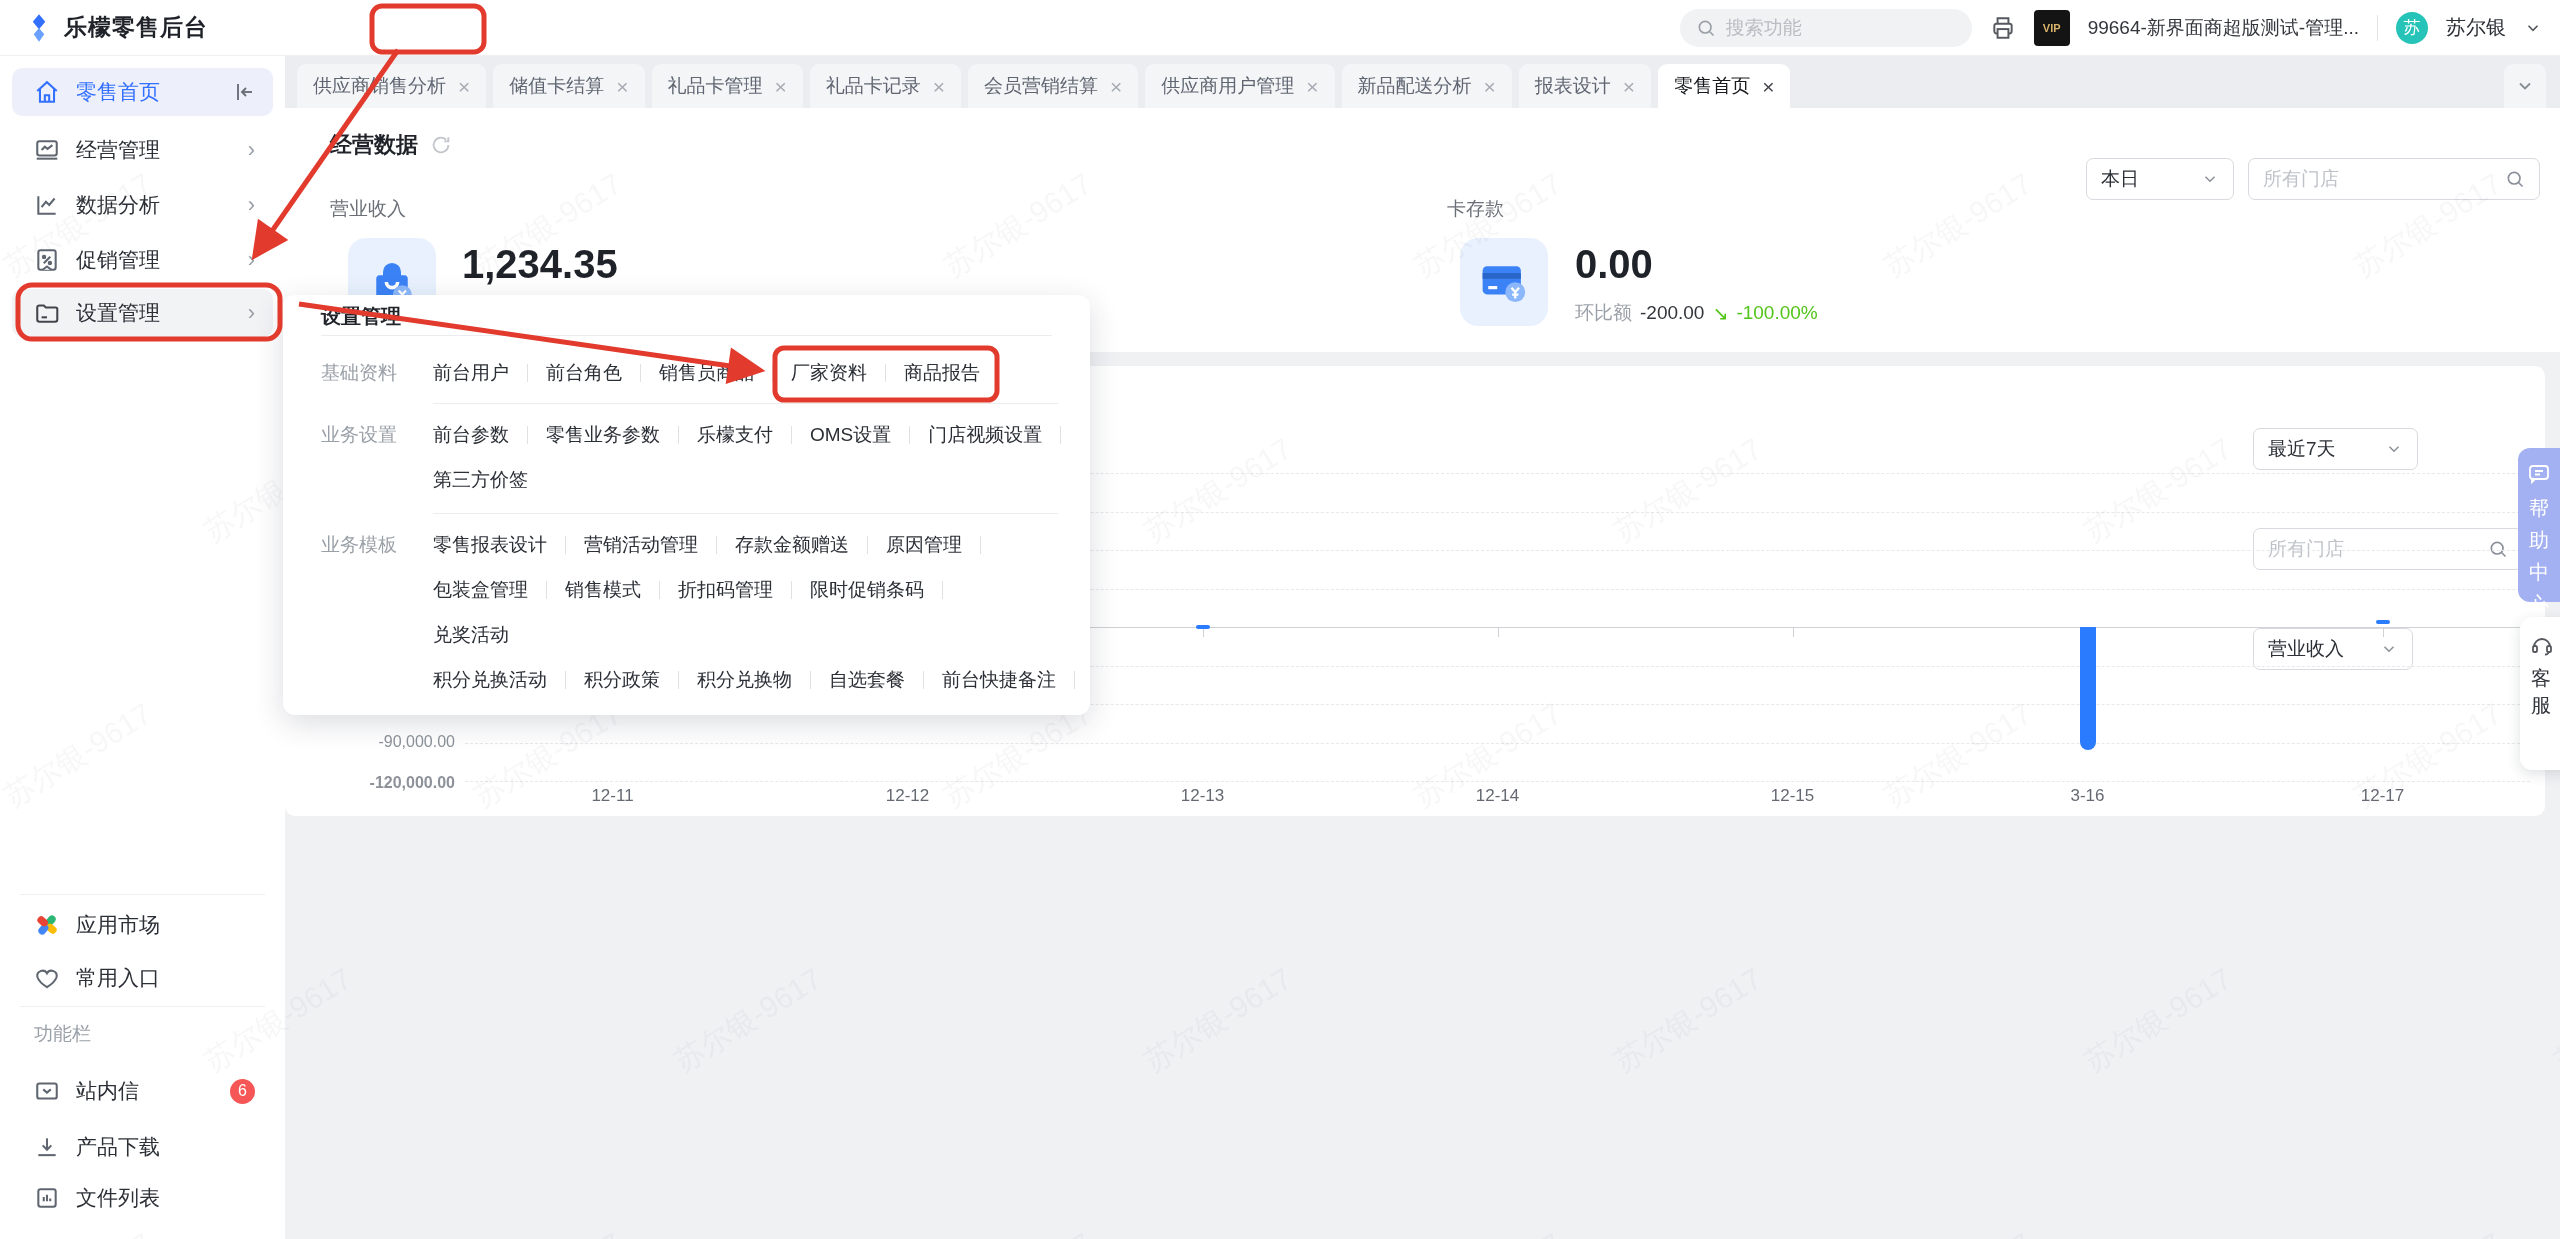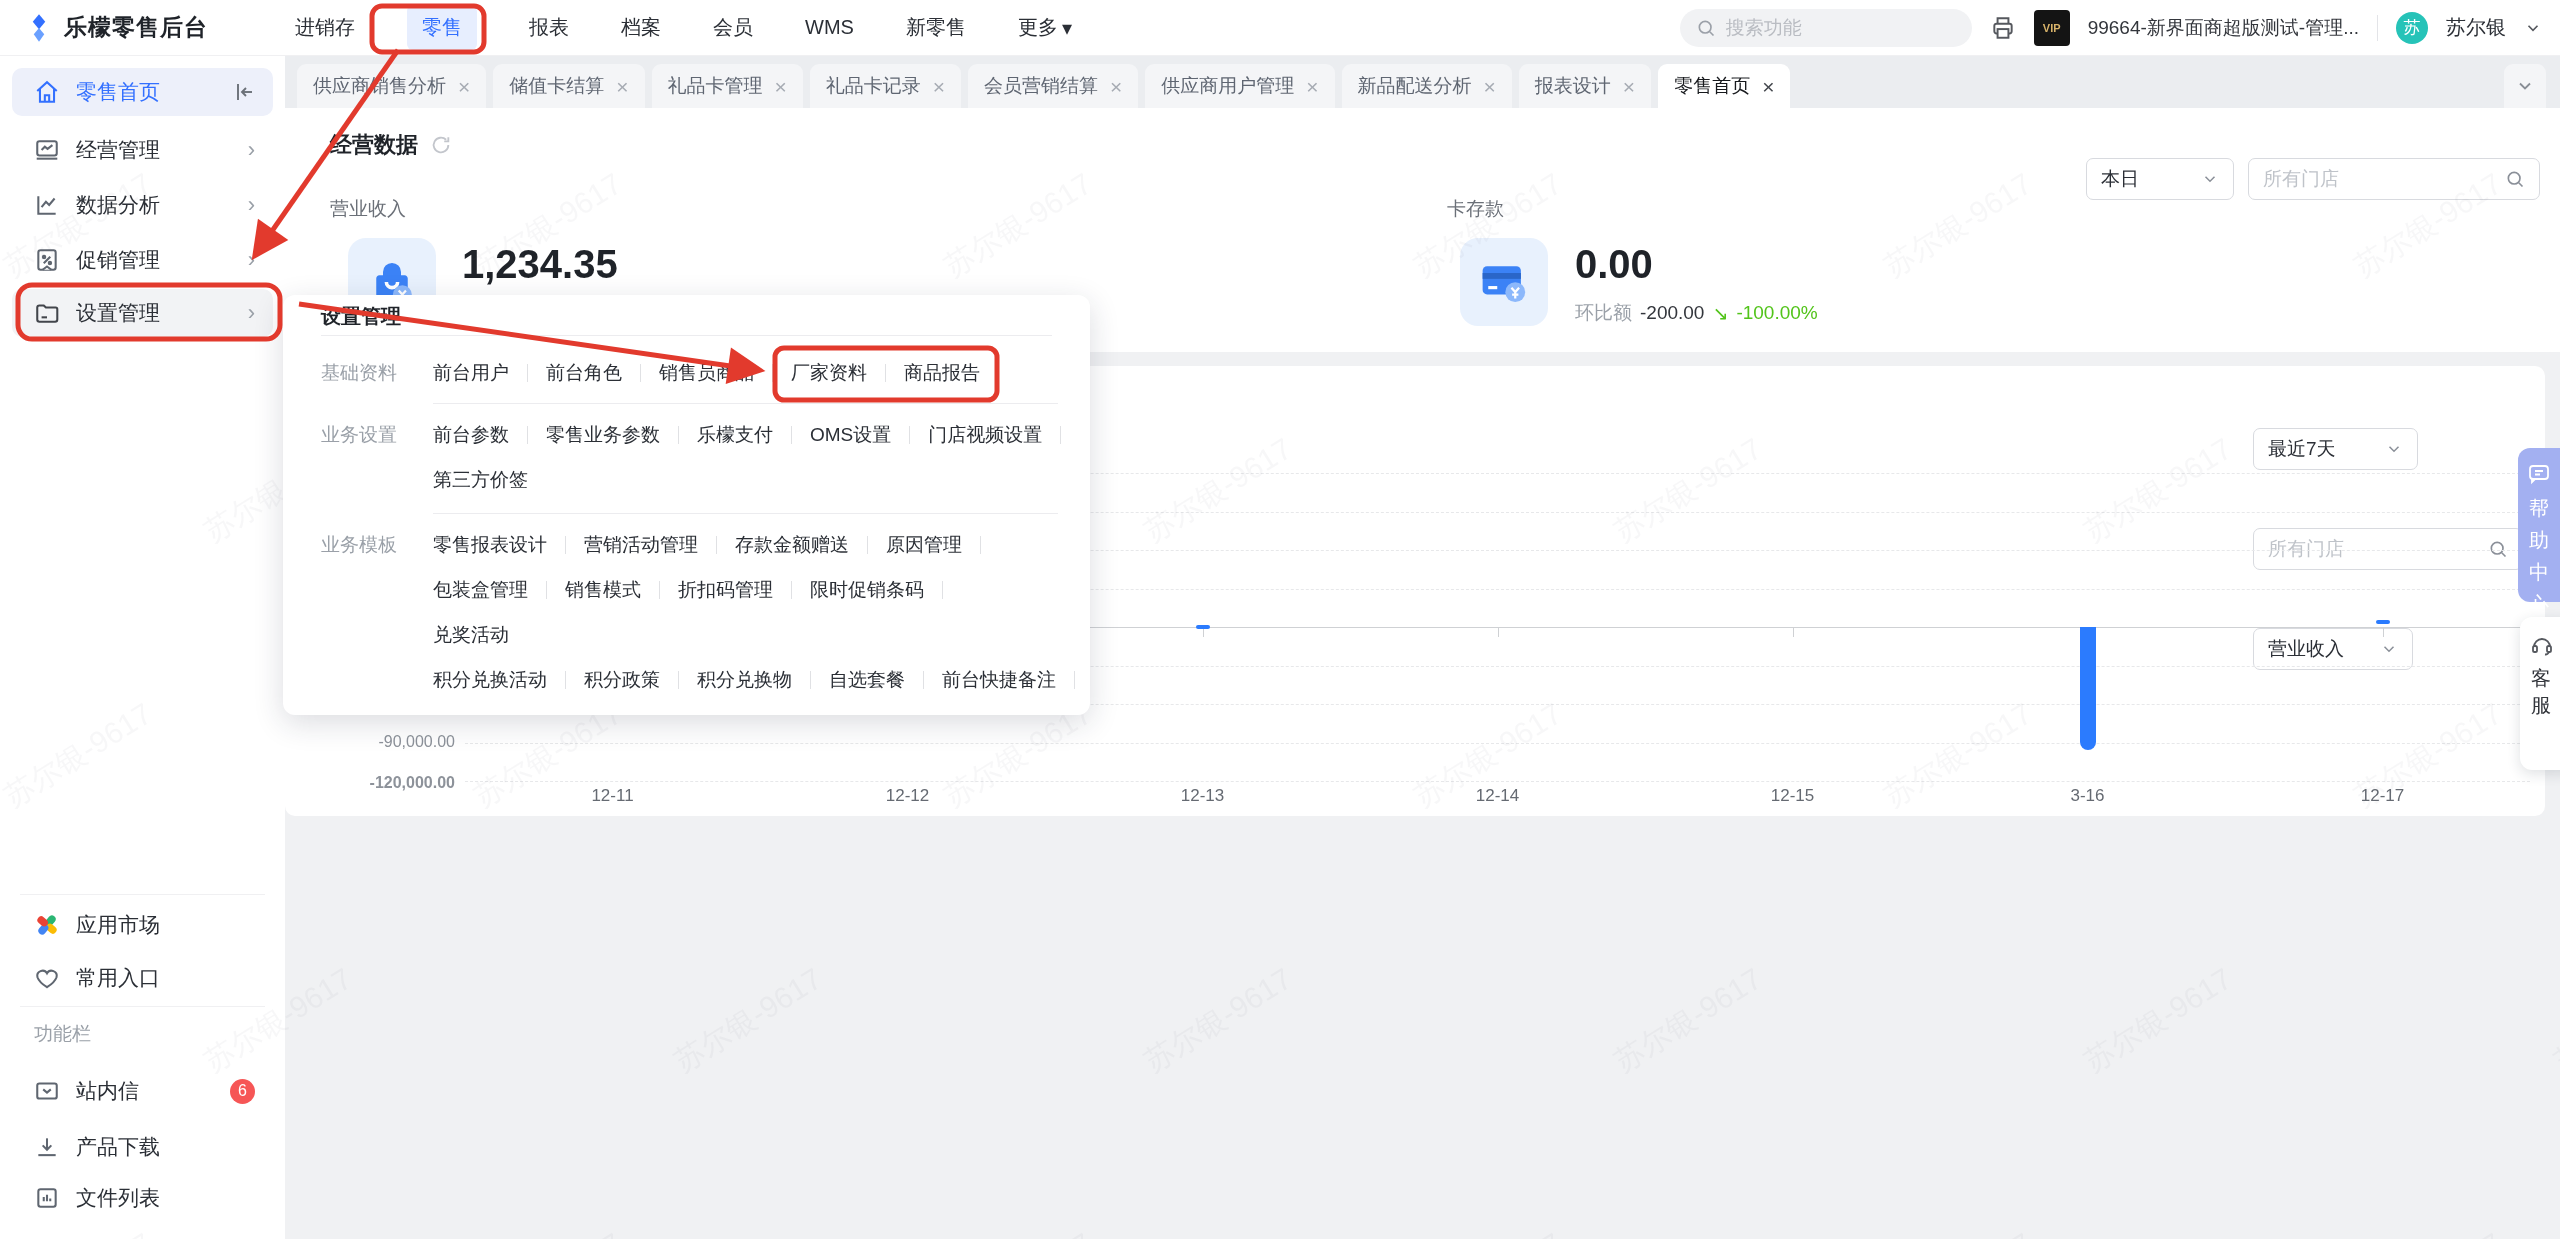--- a/index.html
+++ b/index.html
@@ -116,30 +116,20 @@
 <nav class="navbar">
   <div class="logo">
     <span>
       <svg width="30" height="30" viewBox="0 0 24 24">
           <path d="M12 1l5 6-5 6-5-6z" fill="#3370ff"></path>
           <path d="M12 12l4.2 5L12 23l-4.2-6z" fill="#6aa0ff"></path>
         </svg>
     </span>
     <span class="logo-text">乐檬零售后台</span>
   </div>
-  <div class="nav-menu" id="nav-menu">
-      <div class="nav-item">进销存</div>
-      <div class="nav-item active">零售</div>
-      <div class="nav-item">报表</div>
-      <div class="nav-item">档案</div>
-      <div class="nav-item">会员</div>
-      <div class="nav-item">WMS</div>
-      <div class="nav-item">新零售</div>
-      <div class="nav-item">更多<span>▾</span></div>
-    </div>
   <div class="nav-right">
     <div class="search-pill">
       <span>
           <svg width="20" height="20" viewBox="0 0 24 24" fill="none" stroke="#9ba0a8" stroke-width="2">
             <circle cx="11" cy="11" r="7"></circle>
             <path d="M16.5 16.5L21 21"></path>
           </svg>
         </span>
       <span>搜索功能</span>
     </div>

